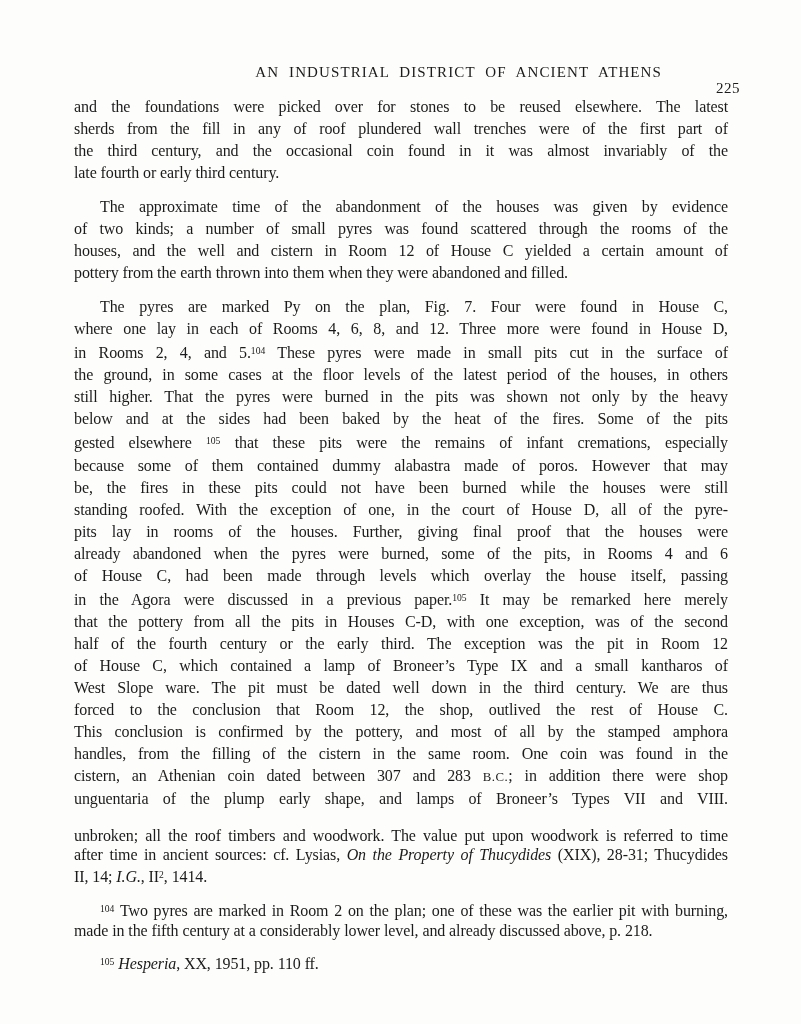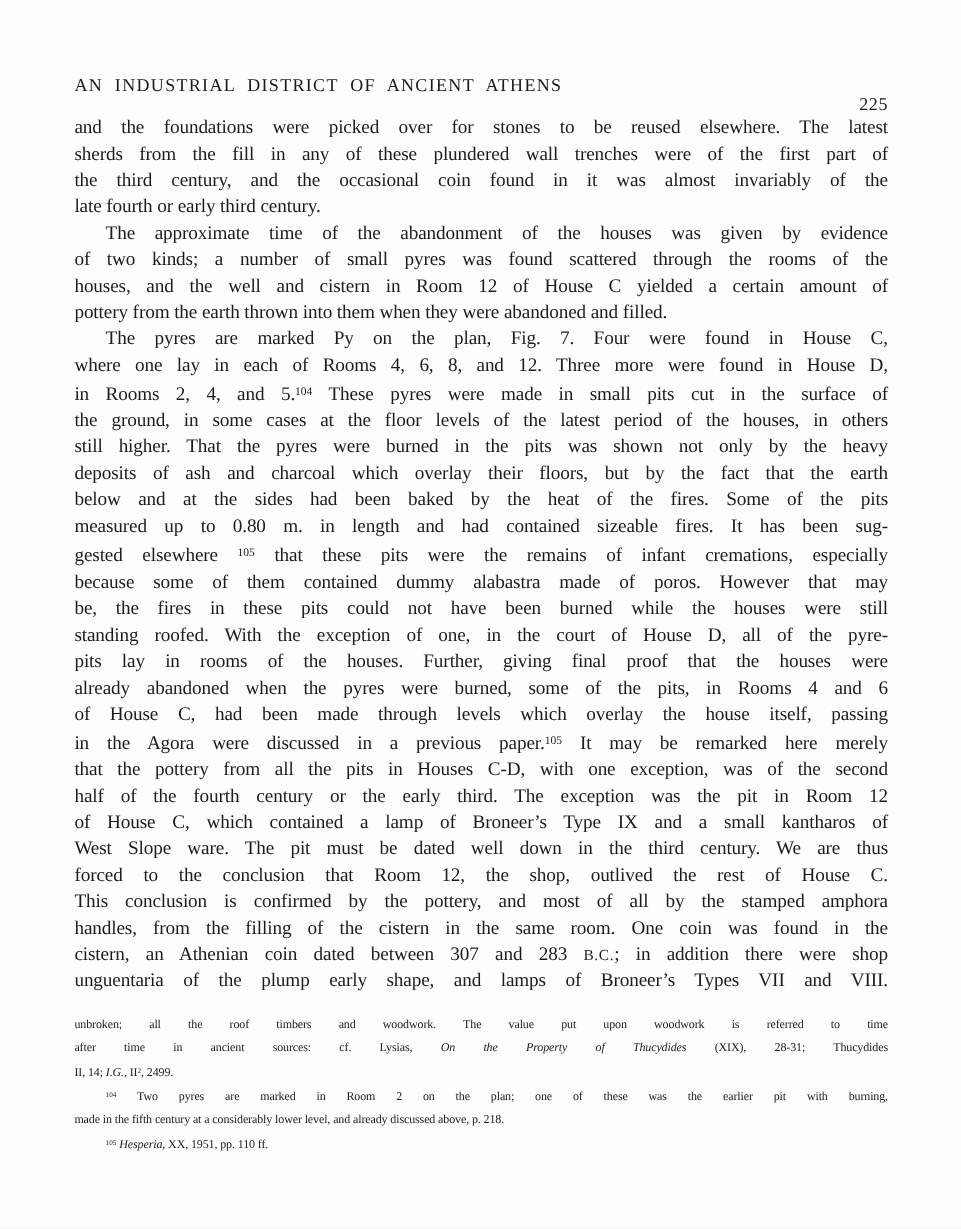--- a/index.html
+++ b/index.html
@@ -18,44 +18,44 @@
   
   .running-header {
     position: relative;
     height: 21px;
     font-size: 15px;
     line-height: 21px;
   }
   .running-title {
     position: absolute;
     left: 0; right: 78px; top: 0;
-    text-align: left;
+    text-align: right;
     letter-spacing: 1.1px;
     word-spacing: 5px;
     white-space: nowrap;
   }
   .page-number {
     position: absolute;
     right: 0; top: 16px;
     letter-spacing: 0.5px;
   }
   
   .body-text {
     margin-top: 13px;
     font-size: 16px;
     line-height: 22px;
     letter-spacing: -0.1px;
   }
   .footnotes {
     margin-top: 16px;
-    font-size: 10px;
+    font-size: 16px;
     line-height: 19.5px;
     letter-spacing: -0.1px;
   }
-  .para { margin: 0; }
+  .para { margin: 12px; }
   .line {
     text-align: justify;
     text-align-last: justify;
     -moz-text-align-last: justify;
   }
   .line.end { text-align-last: left; -moz-text-align-last: left; }
   .line.first { text-indent: 26px; }
   .sup {
     font-size: 0.6em;
     vertical-align: 0.45em;
@@ -68,39 +68,37 @@
 <body>
 
 <div class="page">
   <div class="running-header">
     <div class="running-title">AN INDUSTRIAL DISTRICT OF ANCIENT ATHENS</div>
     <div class="page-number">225</div>
   </div>
   <div class="body-text">
       <div class="para">
         <div class="line"><span>and the foundations were picked over for stones to be reused elsewhere. The latest</span></div>
-        <div class="line"><span>sherds from the fill in any of these plundered wall trenches were of the first part of</span></div>
+        <div class="line"><span>sherds from the fill in any of roof plundered wall trenches were of the first part of</span></div>
         <div class="line"><span>the third century, and the occasional coin found in it was almost invariably of the</span></div>
         <div class="line end"><span>late fourth or early third century.</span></div>
       </div>
       <div class="para indent">
         <div class="line first"><span>The approximate time of the abandonment of the houses was given by evidence</span></div>
         <div class="line"><span>of two kinds; a number of small pyres was found scattered through the rooms of the</span></div>
         <div class="line"><span>houses, and the well and cistern in Room 12 of House C yielded a certain amount of</span></div>
         <div class="line end"><span>pottery from the earth thrown into them when they were abandoned and filled.</span></div>
       </div>
       <div class="para indent">
         <div class="line first"><span>The pyres are marked Py on the plan, Fig. 7. Four were found in House C,</span></div>
         <div class="line"><span>where one lay in each of Rooms 4, 6, 8, and 12. Three more were found in House D,</span></div>
         <div class="line"><span>in Rooms 2, 4, and 5.</span><span class="sup">104</span><span> These pyres were made in small pits cut in the surface of</span></div>
         <div class="line"><span>the ground, in some cases at the floor levels of the latest period of the houses, in others</span></div>
         <div class="line"><span>still higher. That the pyres were burned in the pits was shown not only by the heavy</span></div>
-        <div class="line"><span>deposits of ash and charcoal which overlay their floors, but by the fact that the earth</span></div>
         <div class="line"><span>below and at the sides had been baked by the heat of the fires. Some of the pits</span></div>
-        <div class="line"><span>measured up to 0.80 m. in length and had contained sizeable fires. It has been sug-</span></div>
         <div class="line"><span>gested elsewhere </span><span class="sup">105</span><span> that these pits were the remains of infant cremations, especially</span></div>
         <div class="line"><span>because some of them contained dummy alabastra made of poros. However that may</span></div>
         <div class="line"><span>be, the fires in these pits could not have been burned while the houses were still</span></div>
         <div class="line"><span>standing roofed. With the exception of one, in the court of House D, all of the pyre-</span></div>
         <div class="line"><span>pits lay in rooms of the houses. Further, giving final proof that the houses were</span></div>
         <div class="line"><span>already abandoned when the pyres were burned, some of the pits, in Rooms 4 and 6</span></div>
         <div class="line"><span>of House C, had been made through levels which overlay the house itself, passing</span></div>
         <div class="line"><span>in the Agora were discussed in a previous paper.</span><span class="sup">105</span><span> It may be remarked here merely</span></div>
         <div class="line"><span>that the pottery from all the pits in Houses C-D, with one exception, was of the second</span></div>
         <div class="line"><span>half of the fourth century or the early third. The exception was the pit in Room 12</span></div>
@@ -110,21 +108,21 @@
         <div class="line"><span>This conclusion is confirmed by the pottery, and most of all by the stamped amphora</span></div>
         <div class="line"><span>handles, from the filling of the cistern in the same room. One coin was found in the</span></div>
         <div class="line"><span>cistern, an Athenian coin dated between 307 and 283 </span><span class="sc">B.C.</span><span>; in addition there were shop</span></div>
         <div class="line"><span>unguentaria of the plump early shape, and lamps of Broneer’s Types VII and VIII.</span></div>
       </div>
     </div>
   <div class="footnotes">
       <div class="para">
         <div class="line"><span>unbroken; all the roof timbers and woodwork. The value put upon woodwork is referred to time</span></div>
         <div class="line"><span>after time in ancient sources: cf. Lysias, </span><span class="i">On the Property of Thucydides</span><span> (XIX), 28-31; Thucydides</span></div>
-        <div class="line end"><span>II, 14; </span><span class="i">I.G.</span><span>, II</span><span class="sup">2</span><span>, 2499.</span></div>
+        <div class="line end"><span>II, 14; </span><span class="i">I.G.</span><span>, II</span><span class="sup">2</span><span>, 1414.</span></div>
       </div>
       <div class="para indent">
         <div class="line first"><span class="sup">104</span><span> Two pyres are marked in Room 2 on the plan; one of these was the earlier pit with burning,</span></div>
         <div class="line end"><span>made in the fifth century at a considerably lower level, and already discussed above, p. 218.</span></div>
       </div>
       <div class="para indent">
         <div class="line end first"><span class="sup">105</span><span> </span><span class="i">Hesperia</span><span>, XX, 1951, pp. 110 ff.</span></div>
       </div>
     </div>
 </div>

